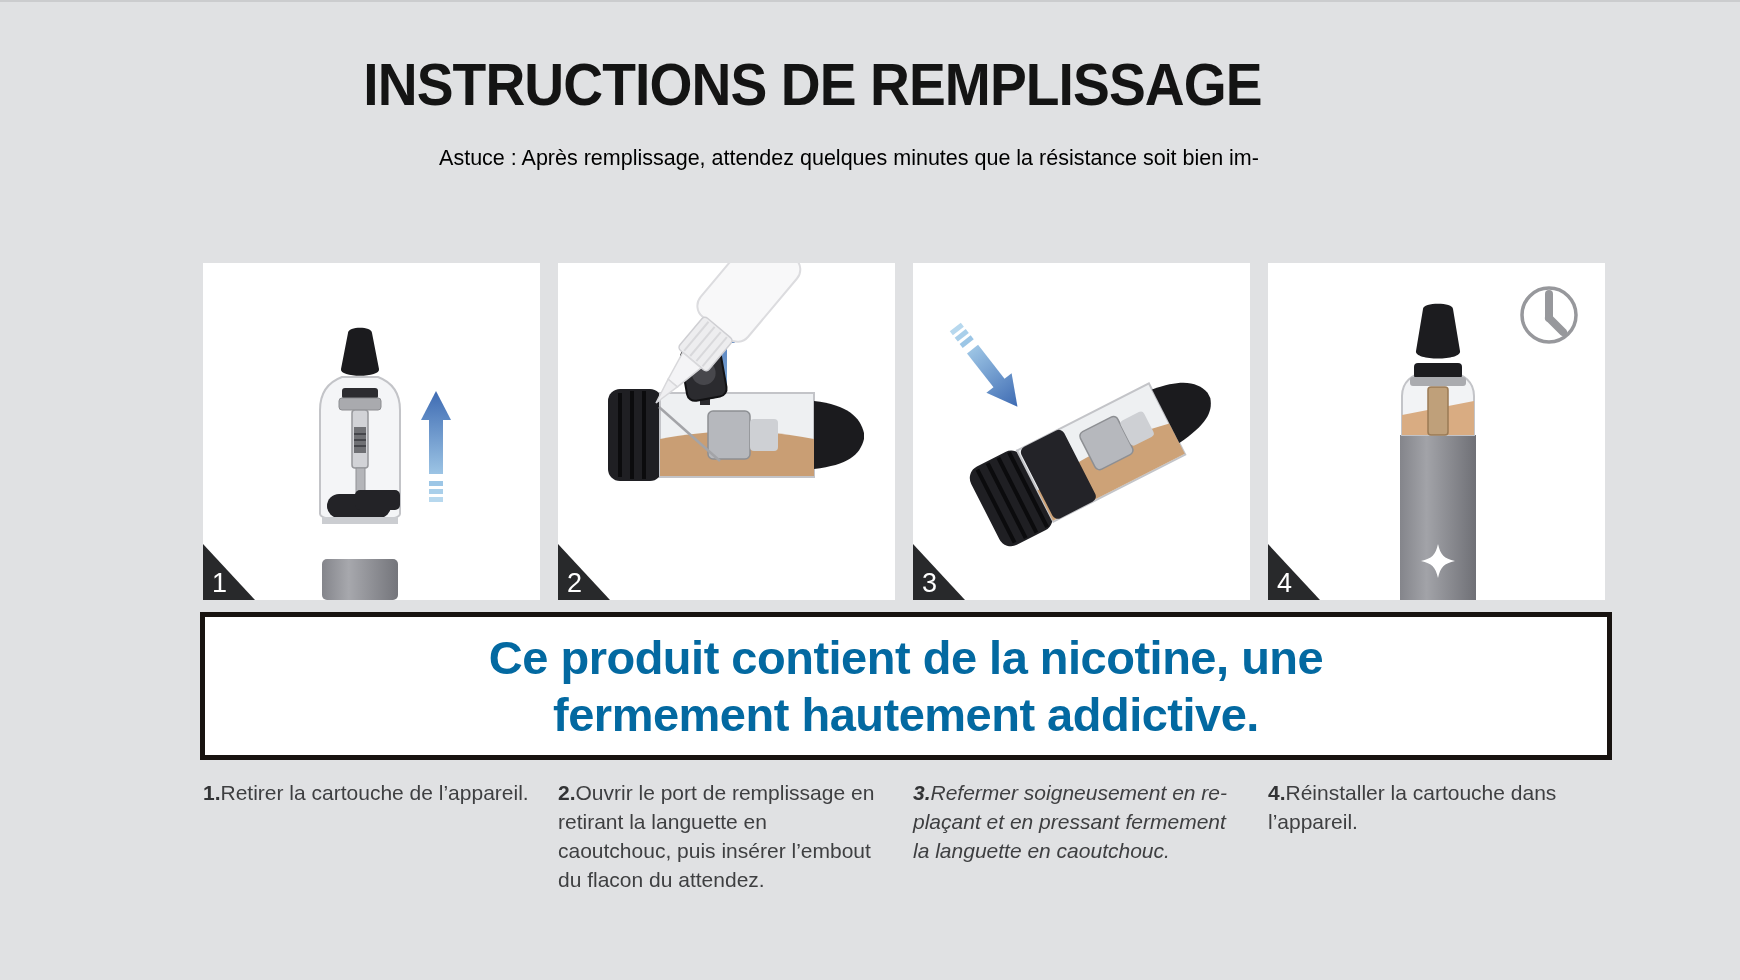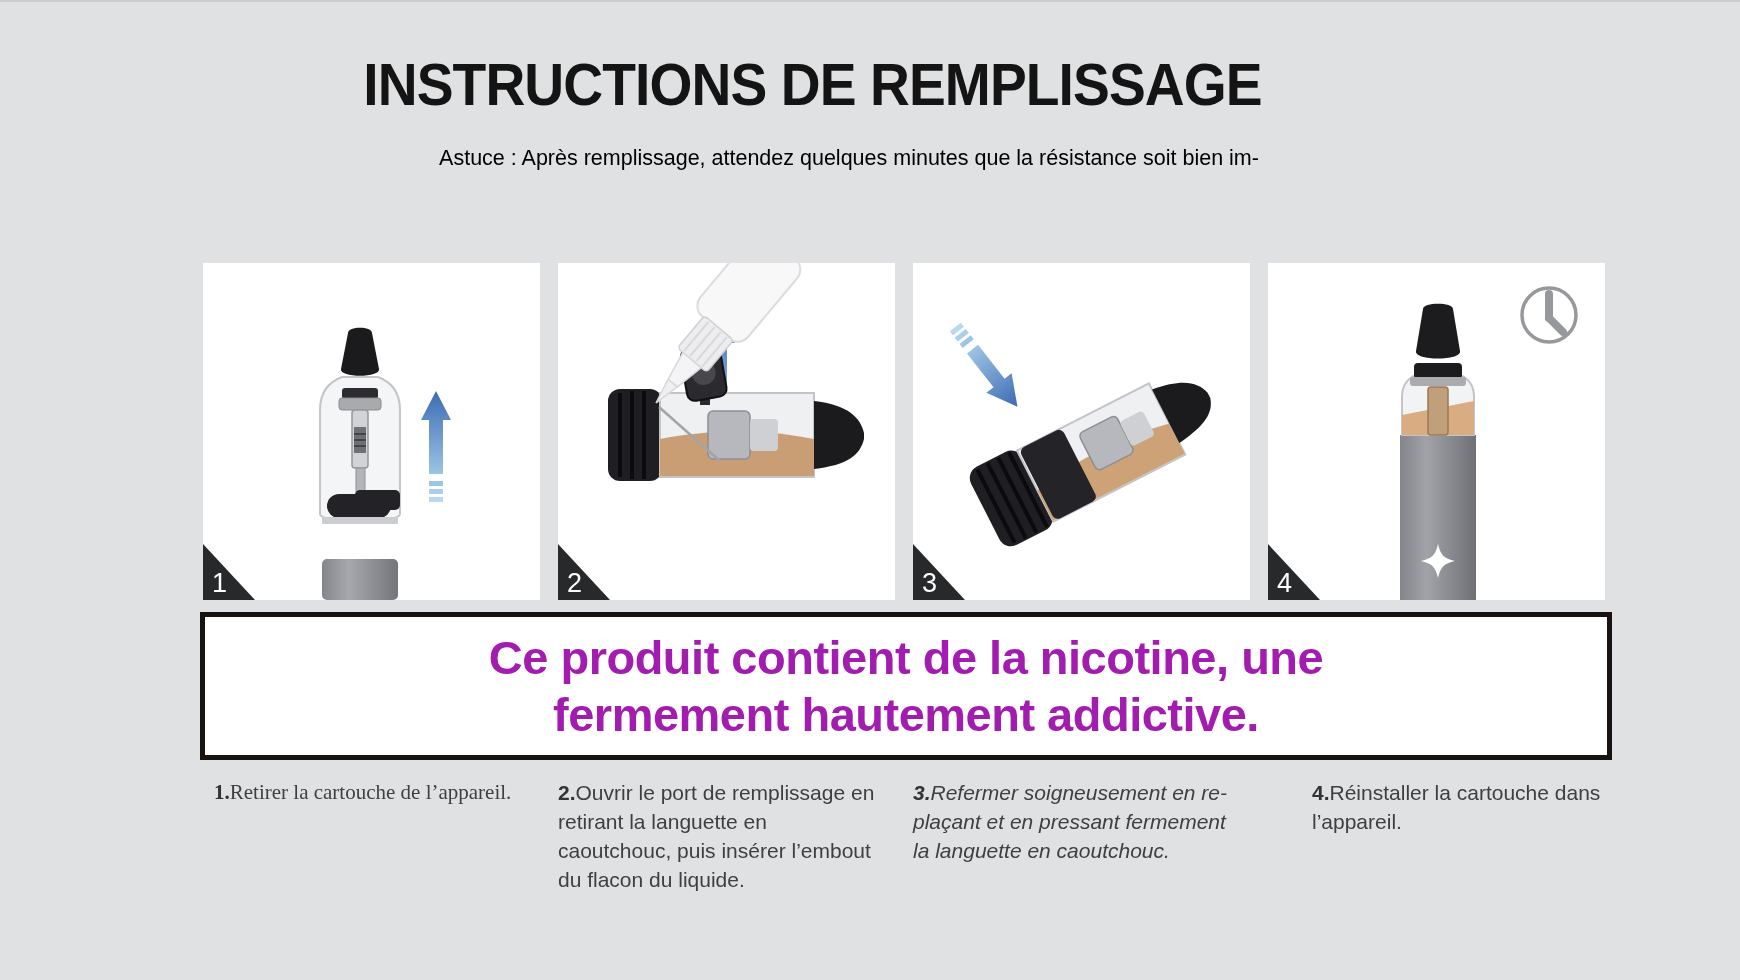--- a/index.html
+++ b/index.html
@@ -49,32 +49,32 @@
   }
 
   .warning {
     position: absolute; left: 200px; top: 612px; width: 1412px; height: 148px;
     background: #ffffff; border: 5px solid #181310;
     display: flex; flex-direction: column; justify-content: center;
     text-align: center;
   }
   .warning div {
     font-size: 47px; font-weight: 700; line-height: 57px;
-    color: #a21caf; letter-spacing: -0.5px;
+    color: #0369a1; letter-spacing: -0.5px;
   }
 
   .step {
     position: absolute; top: 778px;
     font-size: 21px; line-height: 29px; color: #3e3f41;
   }
   .step b { font-weight: 700; color: #323335; }
-  .step.s1 { left: 214px; width: 350px; font-family: Liberation Serif, serif; }
+  .step.s1 { left: 203px; width: 350px; }
   .step.s2 { left: 558px; width: 326px; }
   .step.s3 { left: 913px; width: 322px; font-style: italic; }
-  .step.s4 { left: 1268px; width: 344px; margin-left: 44px; }
+  .step.s4 { left: 1268px; width: 344px; }
 </style>
 </head>
 <body>
 
 <div class="top-line"></div>
 
 <h1 class="title">INSTRUCTIONS DE REMPLISSAGE</h1>
 
 <div class="subtitle">
   <div>Astuce : Après remplissage, attendez quelques minutes que la résistance soit bien im-</div>
@@ -234,15 +234,15 @@
   <div class="badge"></div>
   <div class="badge-num">4</div>
 </div>
 
 <div class="warning">
   <div>Ce produit contient de la nicotine, une</div>
   <div>fermement hautement addictive.</div>
 </div>
 
 <div class="step s1"><b>1.</b><span>Retirer la cartouche de l’appareil.</span></div>
-<div class="step s2"><b>2.</b><span>Ouvrir le port de remplissage en retirant la languette en caoutchouc, puis insérer l’embout du flacon du liquide.</span></div>
+<div class="step s2"><b>2.</b><span>Ouvrir le port de remplissage en retirant la languette en caoutchouc, puis insérer l’embout du flacon du attendez.</span></div>
 <div class="step s3"><b>3.</b><span>Refermer soigneusement en re-plaçant et en pressant fermement la languette en caoutchouc.</span></div>
 <div class="step s4"><b>4.</b><span>Réinstaller la cartouche dans l’appareil.</span></div>
 
 </body></html>

